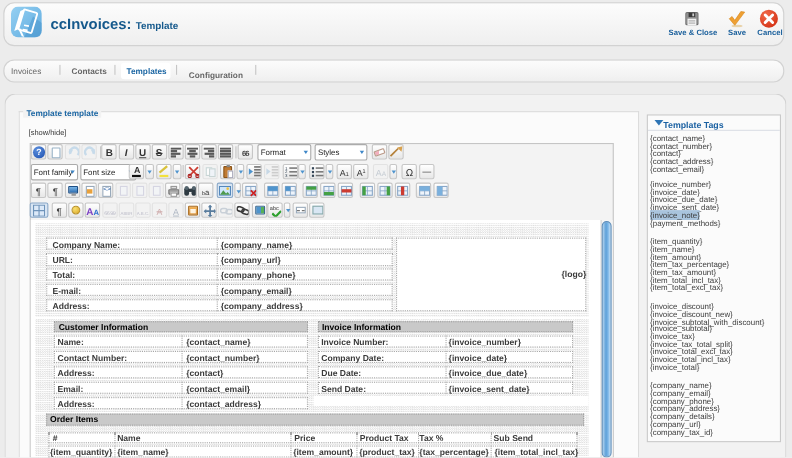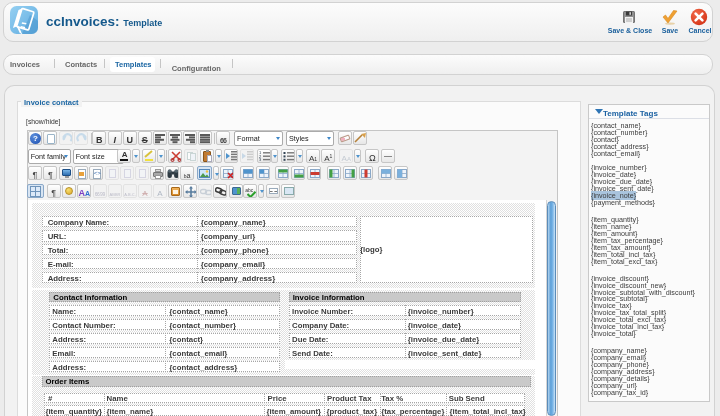--- a/index.html
+++ b/index.html
@@ -72,31 +72,31 @@
         <stop offset="0" stop-color="#f26a4a"></stop>
         <stop offset="1" stop-color="#cf2a0e"></stop>
       </radialGradient>
     </defs>
     <circle cx="9" cy="9" r="8.2" fill="url(#rg)"></circle>
     <path d="M5.6 5.6 L12.4 12.4 M12.4 5.6 L5.6 12.4" stroke="#fff" stroke-width="2.6" stroke-linecap="round"></path>
   </svg>
 <div class="lbl" style="left:680px;top:27px;width:40px">Cancel</div>
 <div class="bar" style="left:3px;top:54px;width:710px;height:21px"></div>
 <div class="abs" style="left:110px;top:57px;width:45px;height:15px;background:#fff;border-radius:3px"></div>
-<div class="abs" style="left:10px;top:60px;font-size:7.5px;font-weight:bold;color:#666">Invoices</div>
+<div class="abs" style="left:10px;top:60px;font-size:7.5px;font-weight:normal;color:#666">Invoices</div>
 <div class="abs" style="left:65px;top:60px;font-size:7.5px;font-weight:bold;color:#666">Contacts</div>
 <div class="abs" style="left:115px;top:60px;font-size:7.5px;font-weight:bold;color:#1b66a3">Templates</div>
 <div class="abs" style="left:171.7px;top:64px;font-size:7.5px;font-weight:bold;color:#666">Configuration</div>
 <div class="abs" style="left:54px;top:59px;width:1px;height:9px;background:#c5c5c5"></div>
 <div class="abs" style="left:104px;top:59px;width:1px;height:9px;background:#c5c5c5"></div>
 <div class="abs" style="left:160px;top:59px;width:1px;height:9px;background:#c5c5c5"></div>
 <div class="abs" style="left:232px;top:59px;width:1px;height:9px;background:#c5c5c5"></div>
 <div class="abs" style="left:4px;top:85px;width:711px;height:331px;background:#f2f2f2;border:1px solid #d2d2d2;border-bottom:none;border-radius:10px 10px 0 0"></div>
 <div class="abs" style="left:17px;top:101px;width:564px;height:315px;background:#fbfbfb;border:1px solid #dcdcdc;border-bottom:none"></div>
-<div class="abs" style="left:21px;top:98px;background:#f2f2f2;padding:0 3px;font-size:7.5px;font-weight:bold;color:#1b66a3">Invoice contact</div>
+<div class="abs" style="left:21px;top:98px;background:#f2f2f2;padding:0 3px;font-size:7.5px;font-weight:bold;color:#1b66a3">Template template</div>
 <div class="abs" style="left:26px;top:118px;font-size:6.8px;color:#333">[show/hide]</div>
 <div class="abs" style="left:27px;top:130px;width:531px;height:286px;background:#f3f3f3;border:1px solid #c5c5c5"></div>
 <div class="tb" style="left:28px;top:131px">
     <div style="position:absolute;left:1px;top:1px;width:11px;height:11px;border-radius:50%;background:radial-gradient(circle at 35% 30%,#5c8fdd,#1d4fae);color:#fff;font-size:8px;font-weight:bold;line-height:11px;text-align:center">?</div>
   </div>
 <div class="tb" style="left:43.3px;top:131px">
     <div style="position:absolute;left:2.5px;top:1.5px;width:8px;height:10px;background:#fff;border:1px solid #9ab4c8;border-radius:1px"></div>
   </div>
 <div class="tbd" style="left:59px;top:131px">
     <svg width="12" height="12" viewBox="0 0 12 12" style="position:absolute;left:1px;top:0">
@@ -486,24 +486,24 @@
 <div class="t" style="left:47.7px;top:217.7px">Company Name:</div>
 <div class="t" style="left:200.7px;top:217.7px">{company_name}</div>
 <div class="t" style="left:47.7px;top:232px">URL:</div>
 <div class="t" style="left:200.7px;top:232px">{company_url}</div>
 <div class="t" style="left:47.7px;top:245.7px">Total:</div>
 <div class="t" style="left:200.7px;top:245.7px">{company_phone}</div>
 <div class="t" style="left:47.7px;top:259.7px">E-mail:</div>
 <div class="t" style="left:200.7px;top:259.7px">{company_email}</div>
 <div class="t" style="left:47.7px;top:273.7px">Address:</div>
 <div class="t" style="left:200.7px;top:273.7px">{company_address}</div>
-<div class="t" style="left:360px;top:245px;width:173px;text-align:left">{logo}</div>
+<div class="t" style="left:360px;top:245px;width:173px;text-align:right">{logo}</div>
 <div class="chk" style="left:32.3px;top:289.5px;width:502.7px;height:85px"></div>
 <div class="abs" style="left:285px;top:359.5px;width:250px;height:9.5px;background:#fff"></div>
-<div class="gh" style="left:49.3px;top:292.3px;width:230.7px;height:9.6px">Contact Information</div>
+<div class="gh" style="left:49.3px;top:292.3px;width:230.7px;height:9.6px">Customer Information</div>
 <div class="cell" style="left:49.3px;top:305px;width:230.7px;height:11.3px"></div>
 <div class="dv" style="left:165px;top:305px;height:11.3px"></div>
 <div class="t" style="left:52.3px;top:307px">Name:</div>
 <div class="t" style="left:169.3px;top:307px">{contact_name}</div>
 <div class="cell" style="left:49.3px;top:319px;width:230.7px;height:11.3px"></div>
 <div class="dv" style="left:165px;top:319px;height:11.3px"></div>
 <div class="t" style="left:52.3px;top:321px">Contact Number:</div>
 <div class="t" style="left:169.3px;top:321px">{contact_number}</div>
 <div class="cell" style="left:49.3px;top:332.7px;width:230.7px;height:11.3px"></div>
 <div class="dv" style="left:165px;top:332.7px;height:11.3px"></div>

